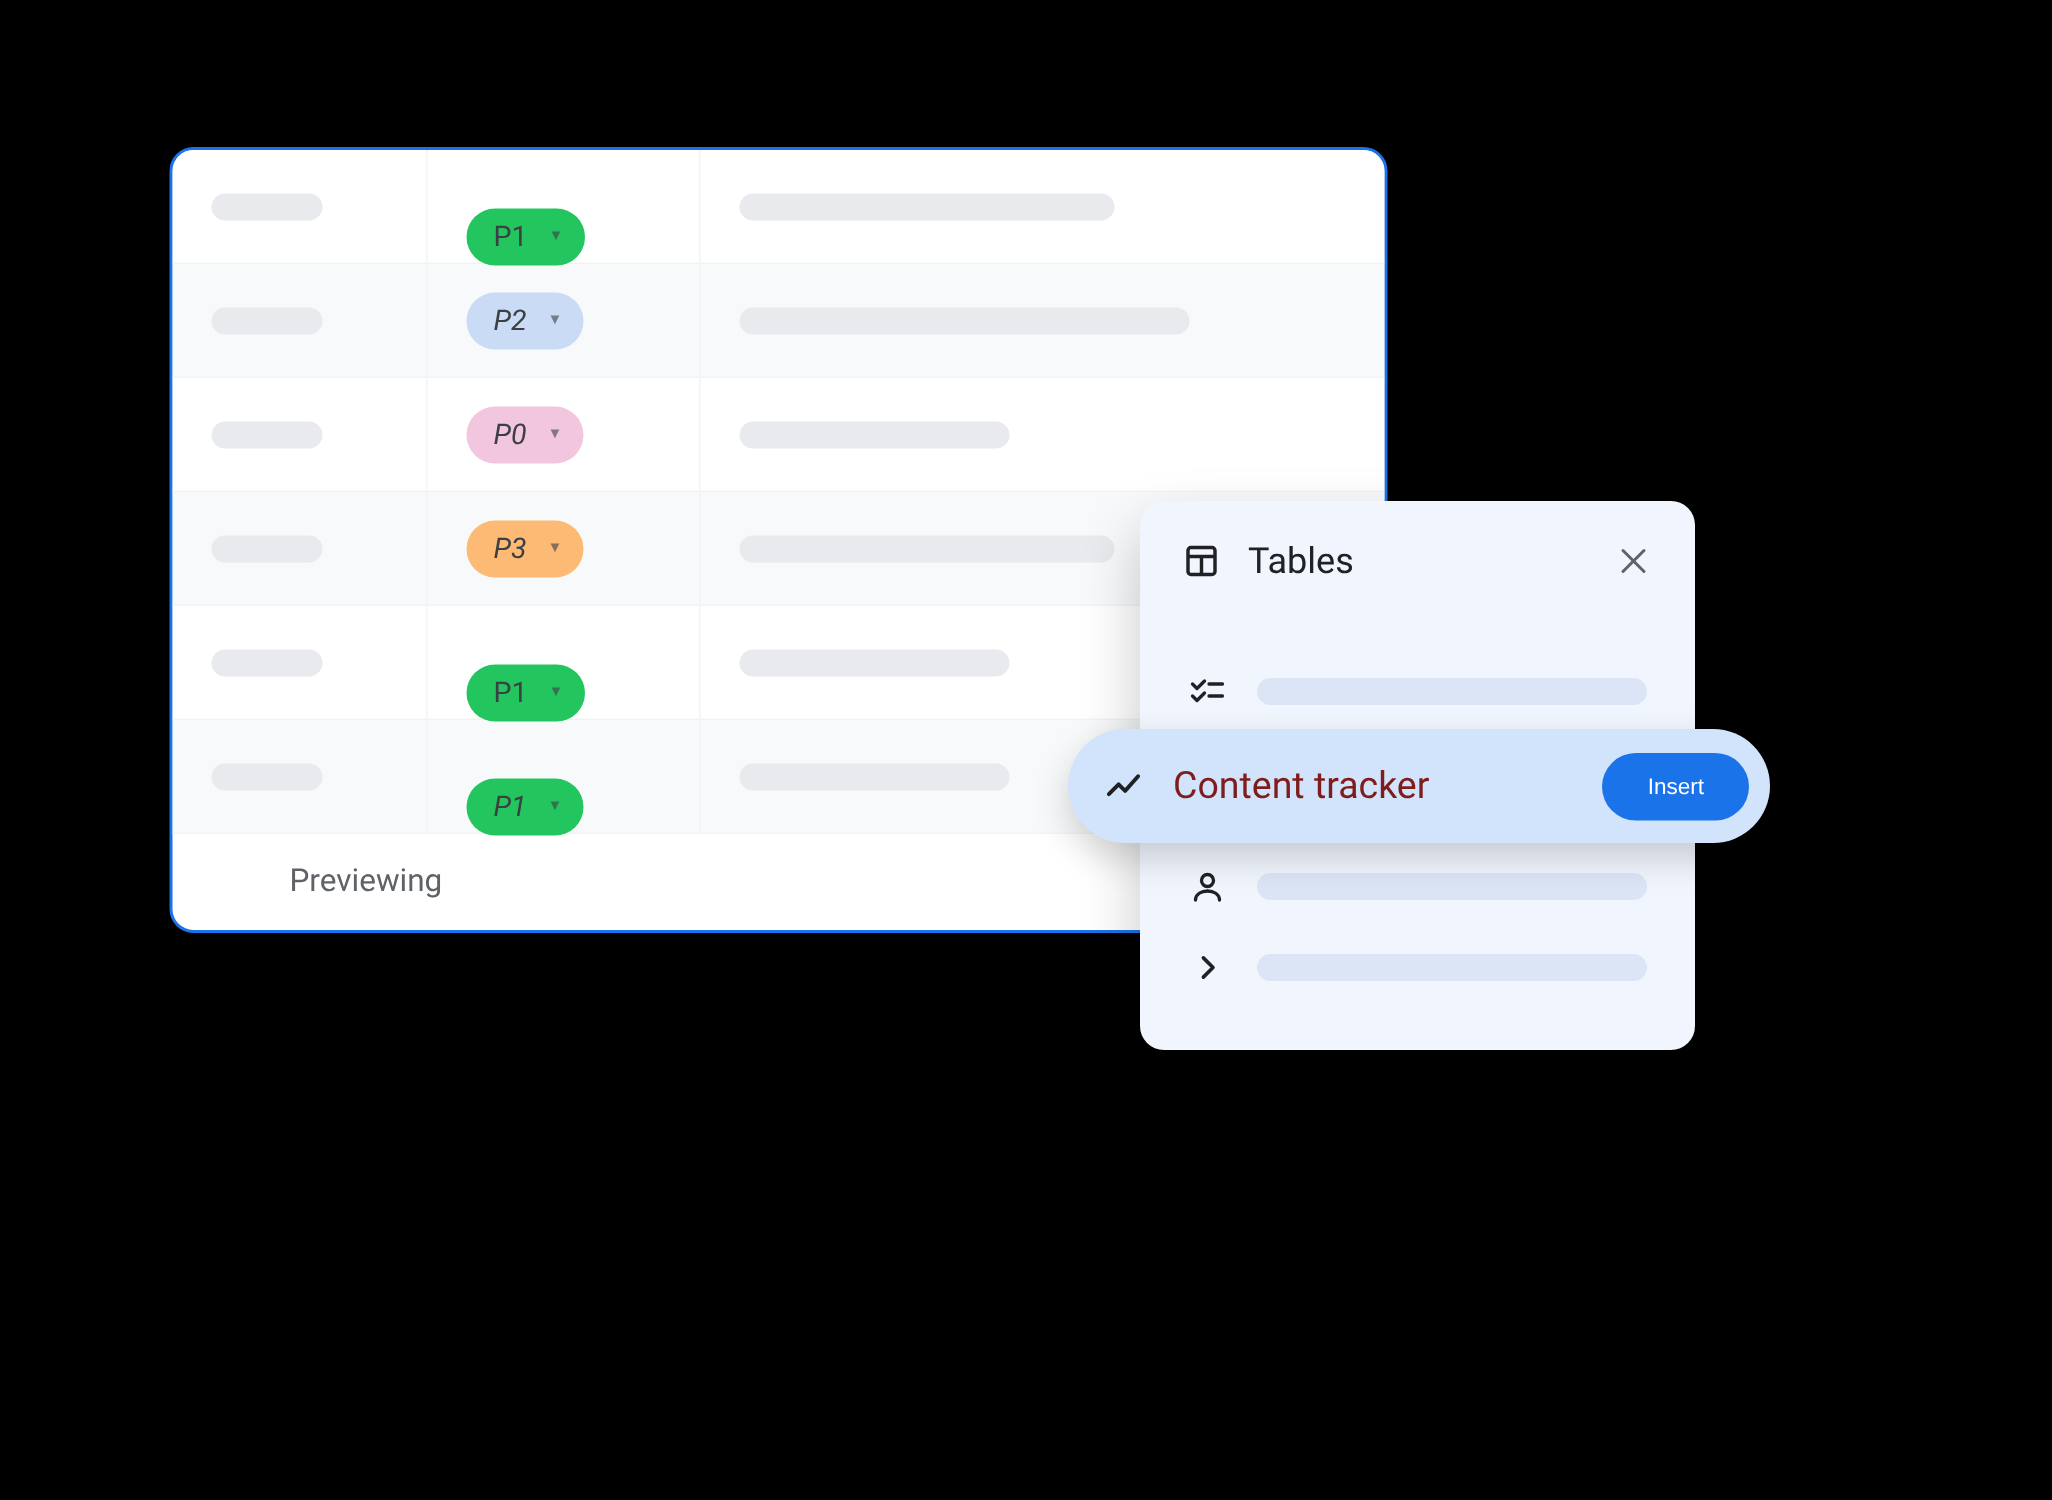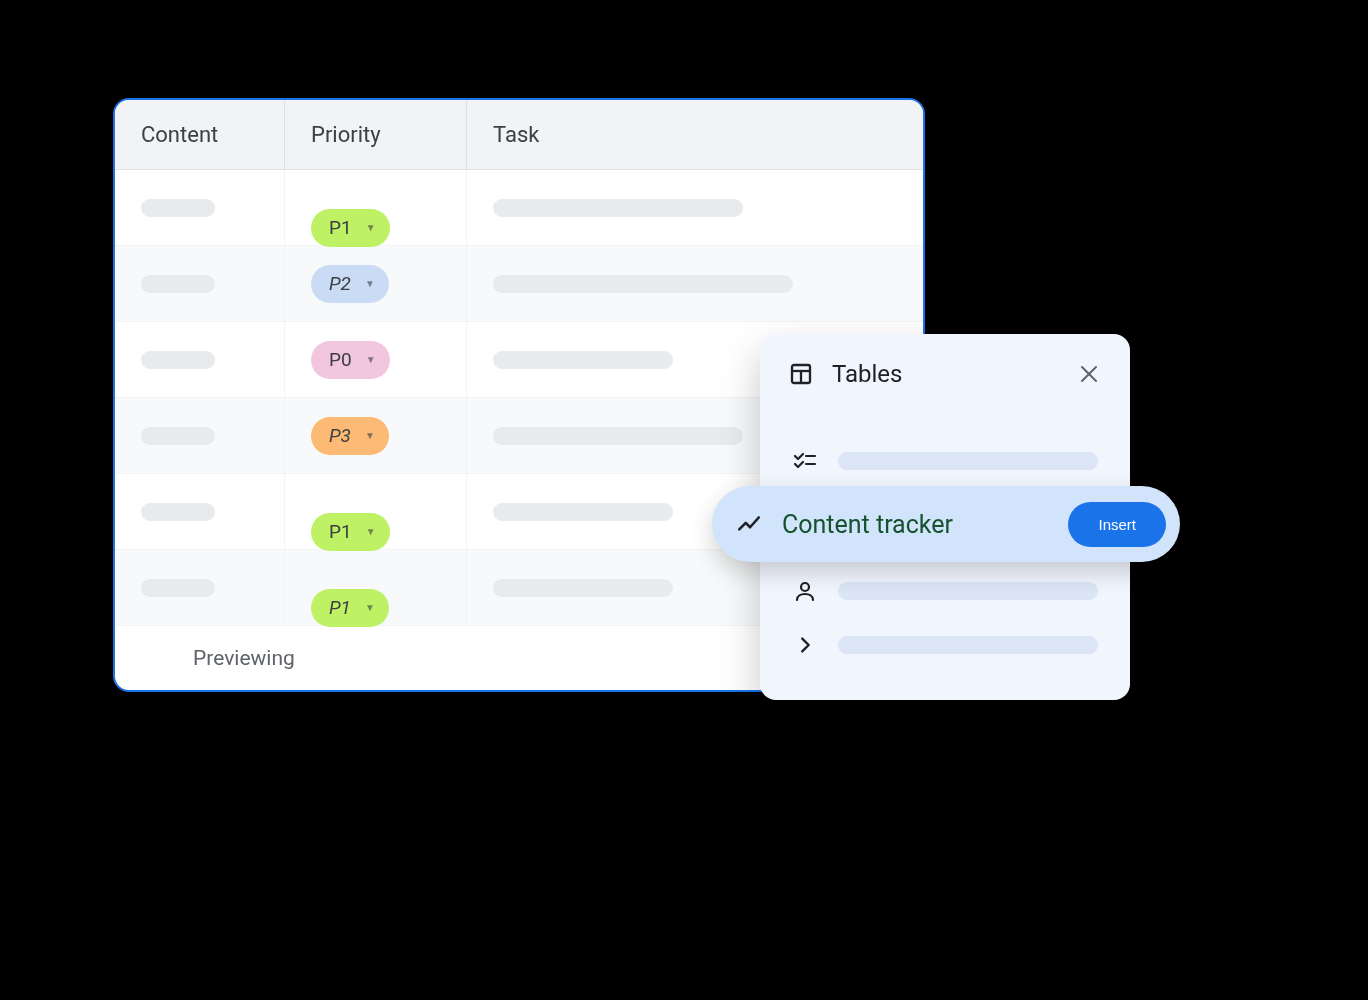--- a/index.html
+++ b/index.html
@@ -86,22 +86,22 @@
     border-radius: 20px;
     font-size: 19px;
     font-weight: 400;
     color: #3c4043;
     cursor: pointer;
   }
   .chip .caret {
     font-size: 10px;
     opacity: 0.6;
   }
-  .chip-p0 { background: #f3c6e0; }
-  .chip-p1 { background: #bef264; margin-top: 40px; }
+  .chip-p0 { background: #f3c6e0; font-style: italic; }
+  .chip-p1 { background: #22c55e; margin-top: 40px; }
   .chip-p2 { background: #c9dbf5; }
   .chip-p3 { background: #fdba74; }
 
   .footer-bar {
     height: 64px;
     display: flex;
     align-items: center;
     padding-left: 30px;
     font-size: 21px;
     color: #5f6368;
@@ -175,44 +175,39 @@
     border-radius: 38px;
     display: flex;
     align-items: center;
     padding: 0 14px 0 24px;
     gap: 20px;
     box-shadow: 0 10px 24px rgba(0,0,0,0.18);
   }
   .template-label {
     flex: 1;
     font-size: 25px;
-    color: #14532d;
+    color: #7f1d1d;
   }
   .insert-btn {
     background: #1a73e8;
     color: #fff;
     font-size: 15px;
     font-weight: 400;
     border: none;
     padding: 14px 30px;
     border-radius: 28px;
     cursor: pointer;
   }
 
   svg { display: block; }
 </style>
 </head>
 <body>
 
 <div class="table-card">
-  <div class="thead">
-    <div class="th col-content">Content</div>
-    <div class="th col-priority">Priority</div>
-    <div class="th col-task">Task</div>
-  </div>
 
   <div id="table-rows">
       <div class="trow">
         <div class="td col-content">
           <div class="placeholder w-short"></div>
         </div>
         <div class="td col-priority">
           <div class="chip chip-p1">
             <span>P1</span>
             <span class="caret">▼</span>

